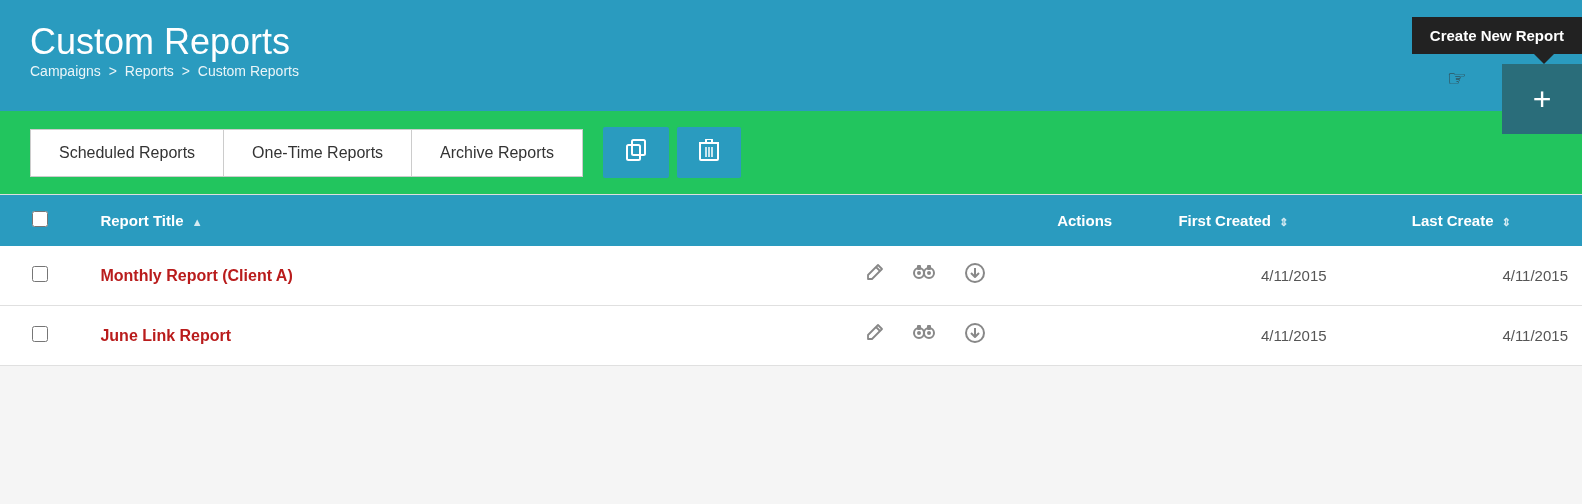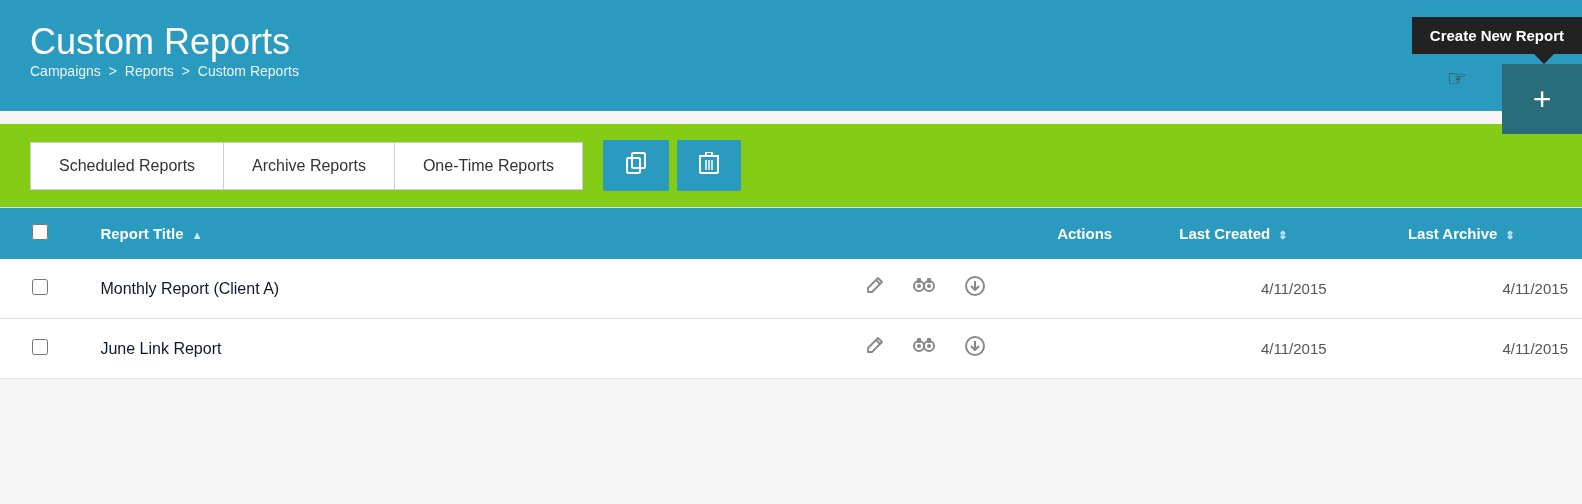--- a/index.html
+++ b/index.html
@@ -64,27 +64,26 @@
       align-items: center;
       justify-content: center;
       cursor: pointer;
       float: right;
       font-size: 30px;
       font-weight: bold;
     }
 
     
     .toolbar {
-      background: #84cc16;
+      background: #22c55e;
       padding: 16px 30px;
       display: flex;
       align-items: center;
       gap: 0;
       border-bottom: 1px solid #ddd;
-      margin-top: 13px;
     }
     .tab-group {
       display: flex;
       border: 1px solid #ccc;
     }
     .tab-btn {
       background: white;
       border: none;
       border-right: 1px solid #ccc;
       padding: 14px 28px;
@@ -151,23 +150,24 @@
       padding: 16px 14px;
       font-size: 15px;
       text-align: right;
       color: #555;
     }
     tbody td.report-title-cell {
       text-align: left;
       padding-left: 20px;
     }
     .report-link {
-      color: #0f172a;
+      color: #b91c1c;
       text-decoration: none;
       font-size: 16px;
+      font-weight: bold;
     }
     .action-icons {
       display: flex;
       align-items: center;
       justify-content: center;
       gap: 28px;
     }
     .action-icon {
       color: #888;
       font-size: 20px;
@@ -211,24 +211,24 @@
     <span class="cursor-indicator">☞</span>
   </div>
 </div>
 
 <div class="toolbar">
   <div class="tab-group">
     <button class="tab-btn">
       <span>Scheduled Reports</span>
     </button>
     <button class="tab-btn">
+      <span>One-Time Reports</span>
+    </button>
+    <button class="tab-btn">
       <span>Archive Reports</span>
-    </button>
-    <button class="tab-btn">
-      <span>One-Time Reports</span>
     </button>
   </div>
   <div class="action-btn-group">
     <button class="action-btn" title="Copy">
       <span>
         
         <svg width="22" height="22" viewBox="0 0 22 22" fill="none" xmlns="http://www.w3.org/2000/svg">
           <rect x="7" y="1" width="13" height="15" rx="1.5" stroke="white" stroke-width="2" fill="none"></rect>
           <rect x="2" y="6" width="13" height="15" rx="1.5" stroke="white" stroke-width="2" fill="none"></rect>
         </svg>
@@ -257,25 +257,25 @@
           <input type="checkbox" style="">
         </th>
         <th class="title-col-header title-col">
           <span>Report Title</span>
           <span class="sort-icon">▲</span>
         </th>
         <th class="actions-col">
           <span>Actions</span>
         </th>
         <th class="first-created-col">
-          <span>Last Created</span>
+          <span>First Created</span>
           <span class="sort-icon">⇕</span>
         </th>
         <th class="last-updated-col">
-          <span>Last Archive</span>
+          <span>Last Create</span>
           <span class="sort-icon">⇕</span>
         </th>
       </tr>
     </thead>
     <tbody>
 
       <tr>
         <td class="checkbox-cell">
           <input type="checkbox" style="">
         </td>

